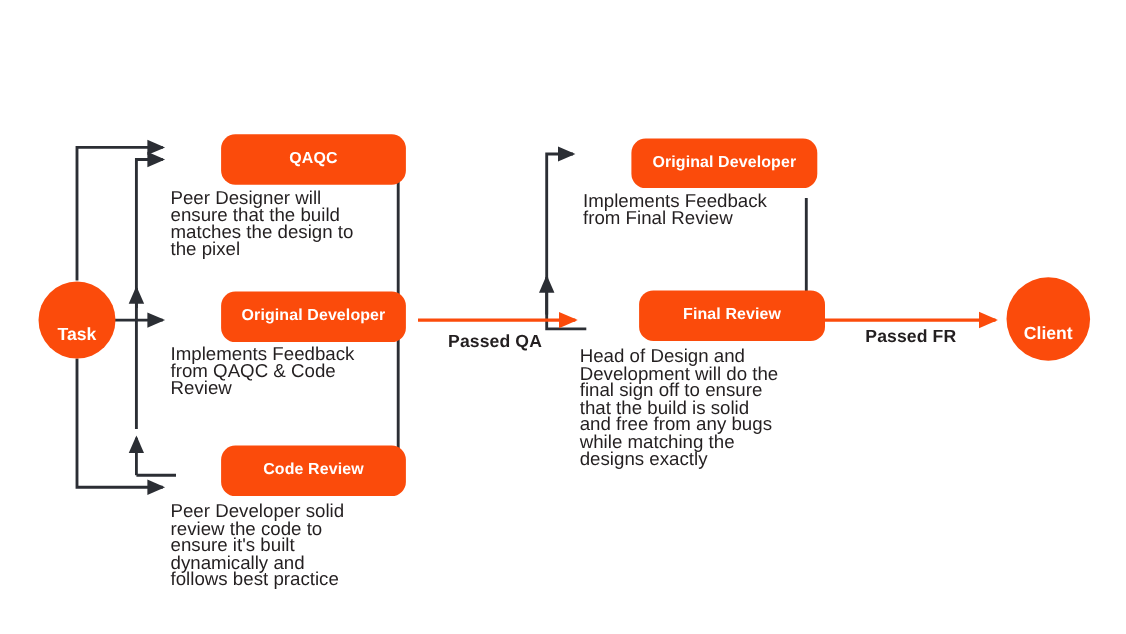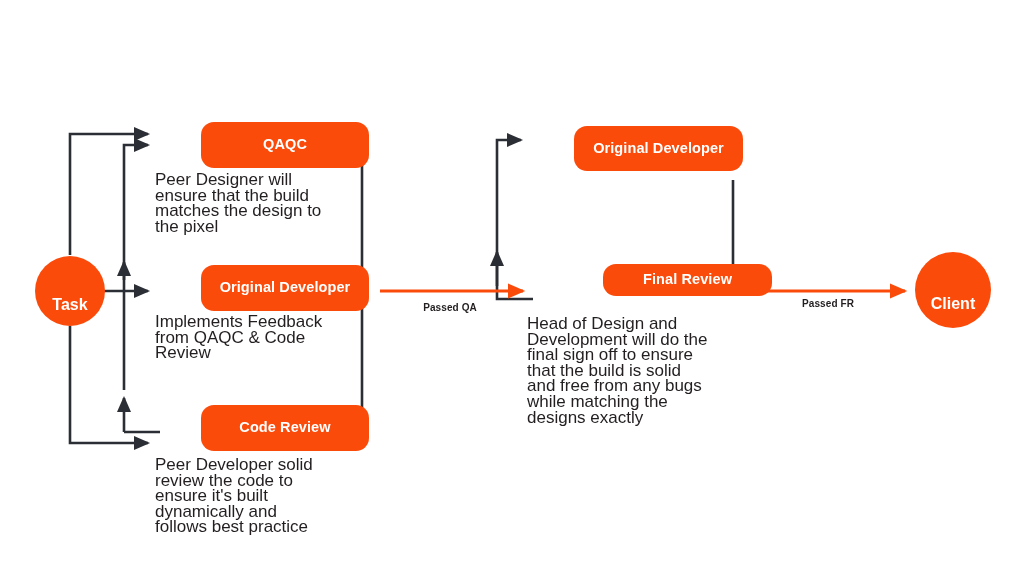--- a/index.html
+++ b/index.html
@@ -56,21 +56,21 @@
   .node-desc {
     position: absolute;
     color: #231f20;
     font-size: 17px;
     line-height: 15.6px;
   }
   .edge-label {
     position: absolute;
     color: #231f20;
     font-weight: bold;
-    font-size: 10px;
+    font-size: 16px;
     text-align: center;
     letter-spacing: 0.1px;
   }
 </style>
 </head>
 <body>
 
 <div id="canvas">
 
   <svg id="wires" viewBox="0 0 1024 576" xmlns="http://www.w3.org/2000/svg">
@@ -132,22 +132,23 @@
   <div class="node-desc" style="left:155px; top:314px; width:178px;">Implements Feedback from QAQC &amp; Code Review</div>
 
   <div class="node-box" style="left:160px; top:405px; width:168px; height:46px;">
     <span class="node-title">Code Review</span>
   </div>
   <div class="node-desc" style="left:155px; top:457px; width:178px;">Peer Developer solid review the code to ensure it's built dynamically and follows best practice</div>
 
   <div class="node-box" style="left:533px; top:126px; width:169px; height:45px;">
     <span class="node-title">Original Developer</span>
   </div>
+  <div class="node-desc" style="left:530px; top:175px; width:176px;">Implements Feedback from Final Review</div>
 
-  <div class="node-box" style="left:562px; top:264px; width:169px; height:32px;">
+  <div class="node-box" style="left:540px; top:264px; width:169px; height:46px;">
     <span class="node-title">Final Review</span>
   </div>
   <div class="node-desc" style="left:527px; top:316px; width:182px;">Head of Design and Development will do the final sign off to ensure that the build is solid and free from any bugs while matching the designs exactly</div>
 
   <div class="node-circle" style="left:915px; top:252px; width:76px; height:76px;">
     <span class="node-title">Client</span>
   </div>
 
   <div class="edge-label" style="left:392px; top:302px; width:116px;">Passed QA</div>
 

